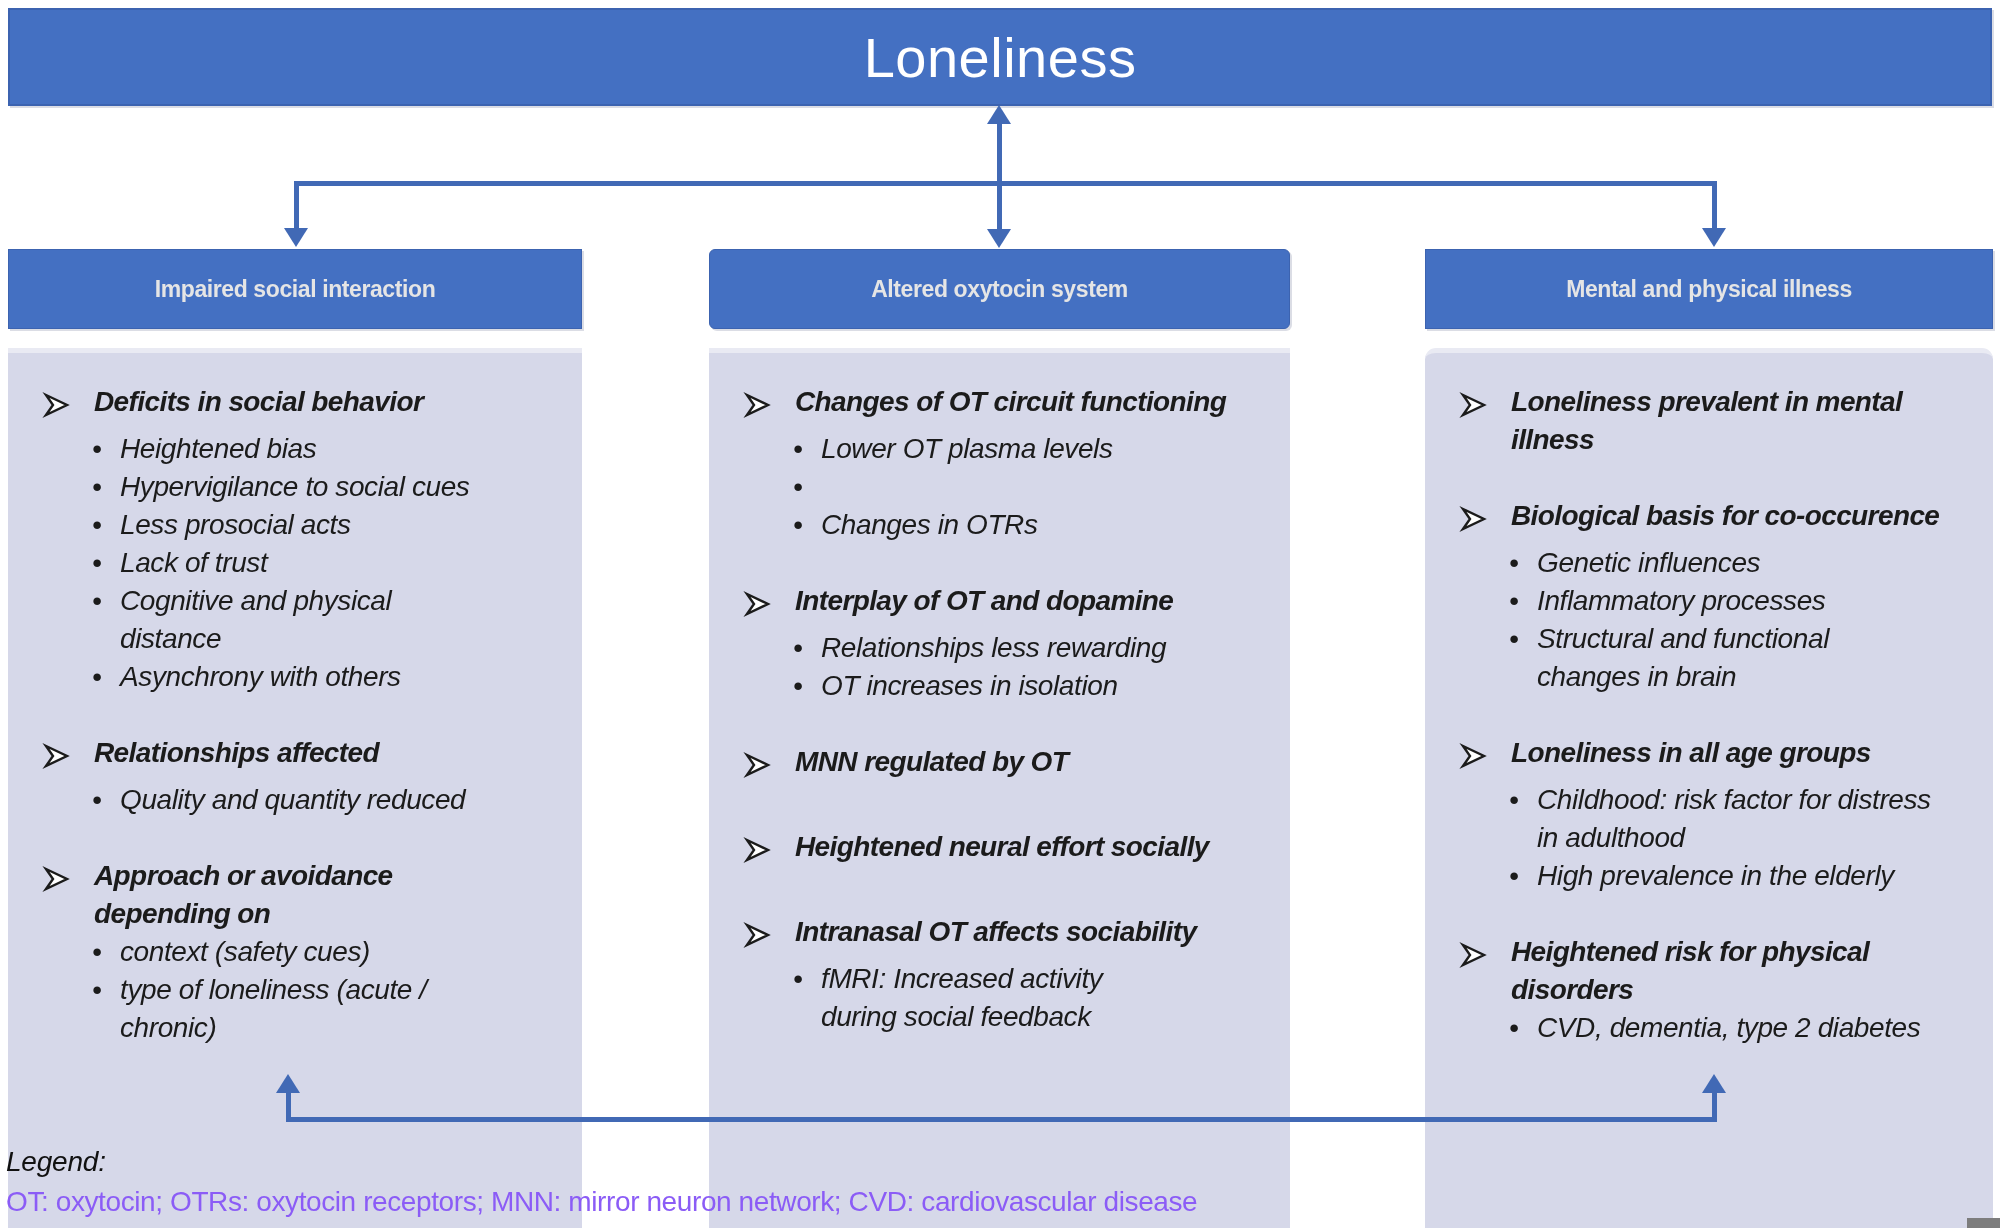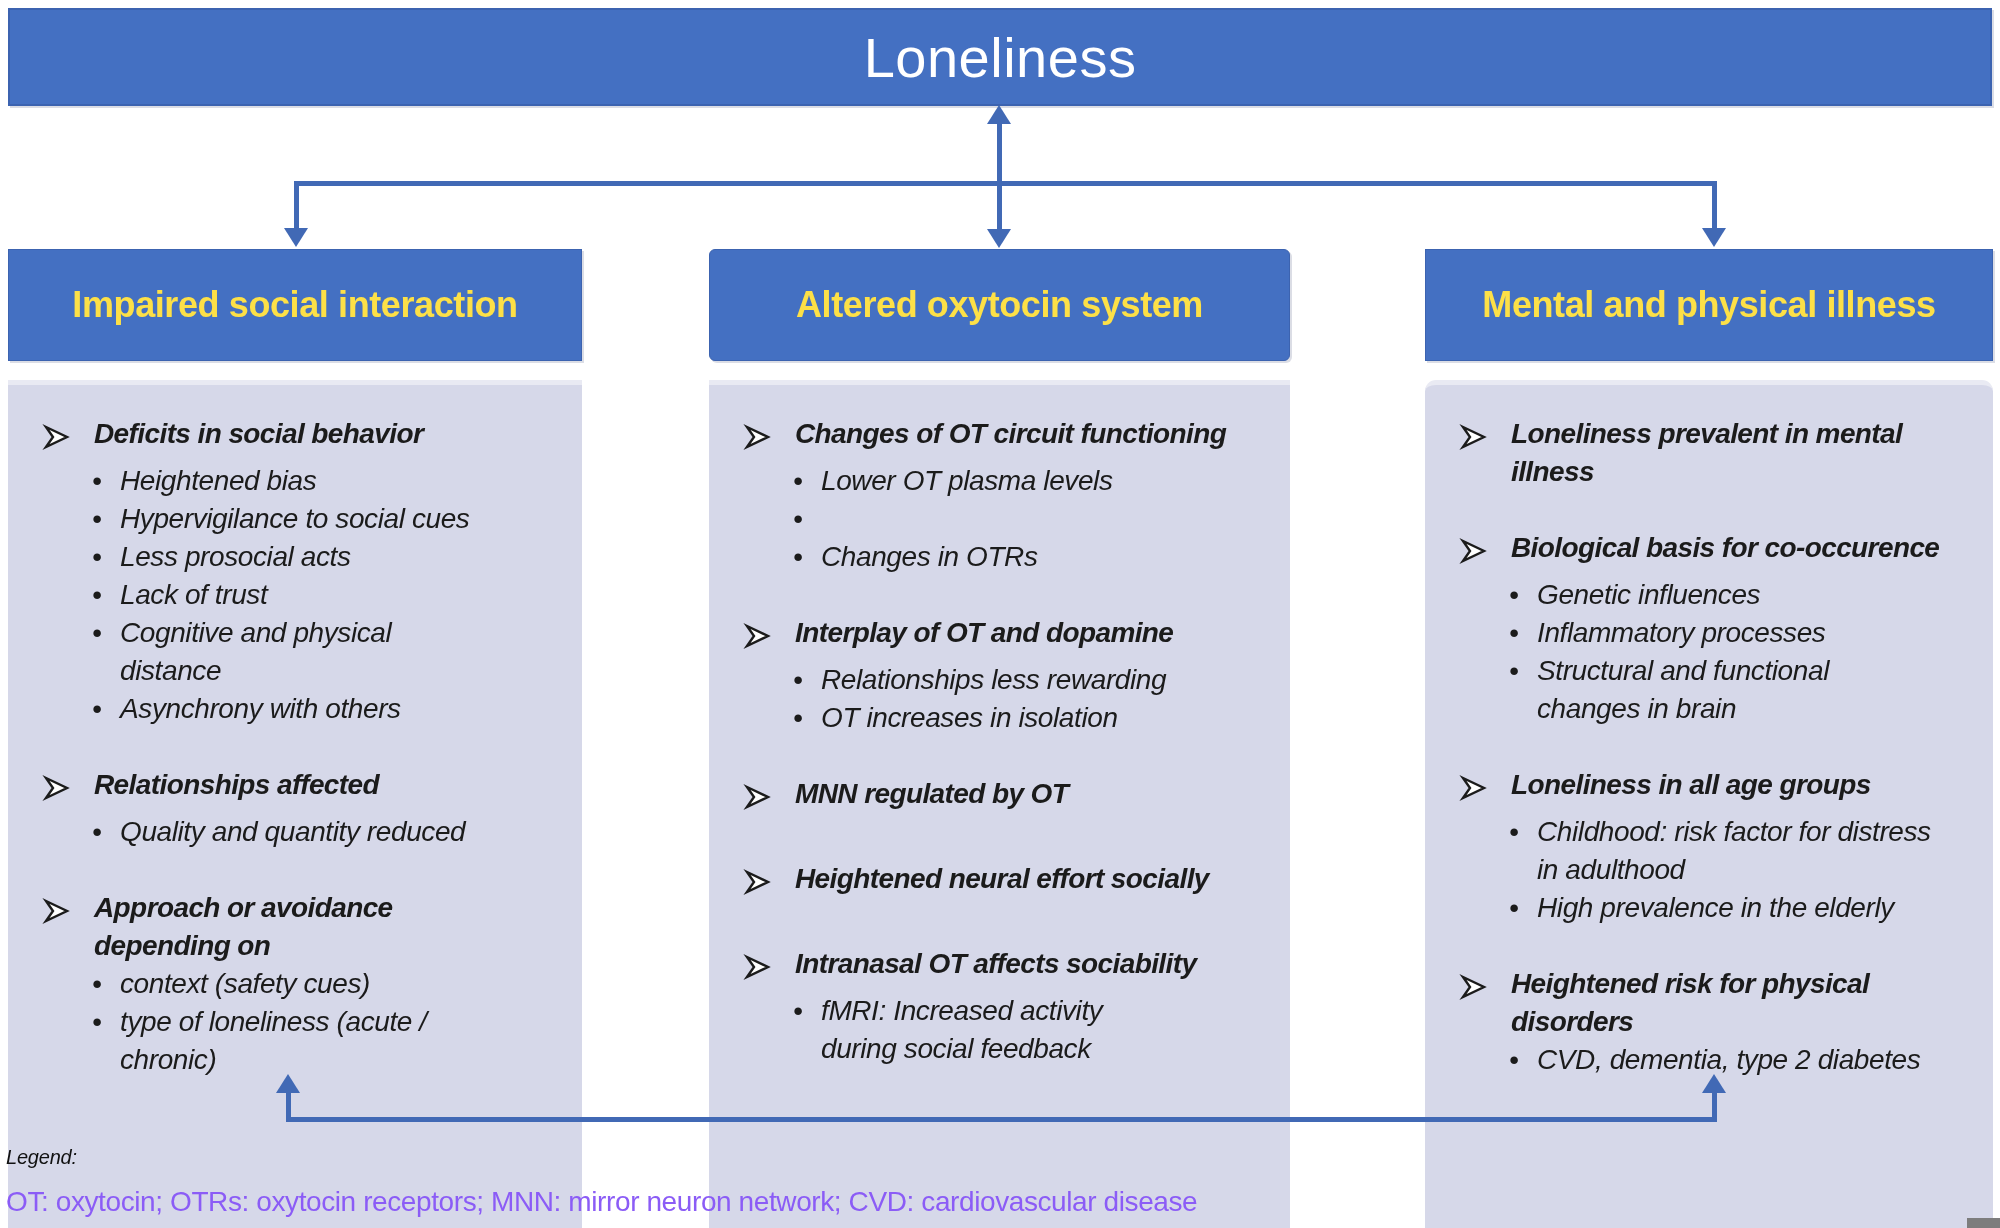--- a/index.html
+++ b/index.html
@@ -24,23 +24,23 @@
     position:absolute; left:8px; top:8px; width:1984px; height:98px;
     background:var(--header-blue); border:2px solid var(--header-border);
     box-sizing:border-box; display:flex; align-items:center; justify-content:center;
     color:#fff; font-size:56px; letter-spacing:0.5px;
     box-shadow:2px 2px 0 rgba(110,120,150,0.25);
   }
 
   
   .col { position:absolute; top:249px; }
   .col-header {
-    height:112px; background:var(--header-blue); border:1px solid var(--header-border);
+    height:80px; background:var(--header-blue); border:1px solid var(--header-border);
     box-sizing:border-box; display:flex; align-items:center; justify-content:center;
-    color:#fde047; font-weight:bold; font-size:36px; letter-spacing:-0.4px;
+    color:#e5e5e5; font-weight:bold; font-size:23px; letter-spacing:-0.4px;
     box-shadow:2px 2px 0 rgba(110,120,150,0.25);
   }
   .col-body {
     margin-top:19px; height:897px; box-sizing:border-box;
     background:var(--body-lavender); border-top:5px solid var(--body-strip);
     padding:30px 14px 0 34px;
     font-size:28px; line-height:38px; letter-spacing:-0.4px;font-style:italic;
   }
 
   .group { margin-top:38px; }
@@ -52,21 +52,21 @@
   .item { display:flex; margin-left:50px; }
   .m2 { width:28px; flex:none; font-size:28px; }
 
   
   .line { position:absolute; background:var(--connector-blue); }
   .tri { position:absolute; width:0; height:0; }
   .tri-down { border-left:12px solid transparent; border-right:12px solid transparent; border-top:19px solid var(--connector-blue); }
   .tri-up   { border-left:12px solid transparent; border-right:12px solid transparent; border-bottom:19px solid var(--connector-blue); }
 
   
-  .legend-label { position:absolute; left:6px; top:1146px; font-size:20px; font-style:italic; letter-spacing:-0.2px; color:#111; }
+  .legend-label { position:absolute; left:6px; top:1146px; font-size:28px; font-style:italic; letter-spacing:-0.2px; color:#111; }
   .legend-text  { position:absolute; left:6px; top:1186px; font-size:28px; letter-spacing:-0.4px; color:#8b5cf6; }
 
   .corner-mark { position:absolute; left:1967px; top:1218px; width:33px; height:10px; background:#7d7d7d; }
 </style>
 </head>
 <body>
 
 <div class="stage">
 
   <div class="banner">

